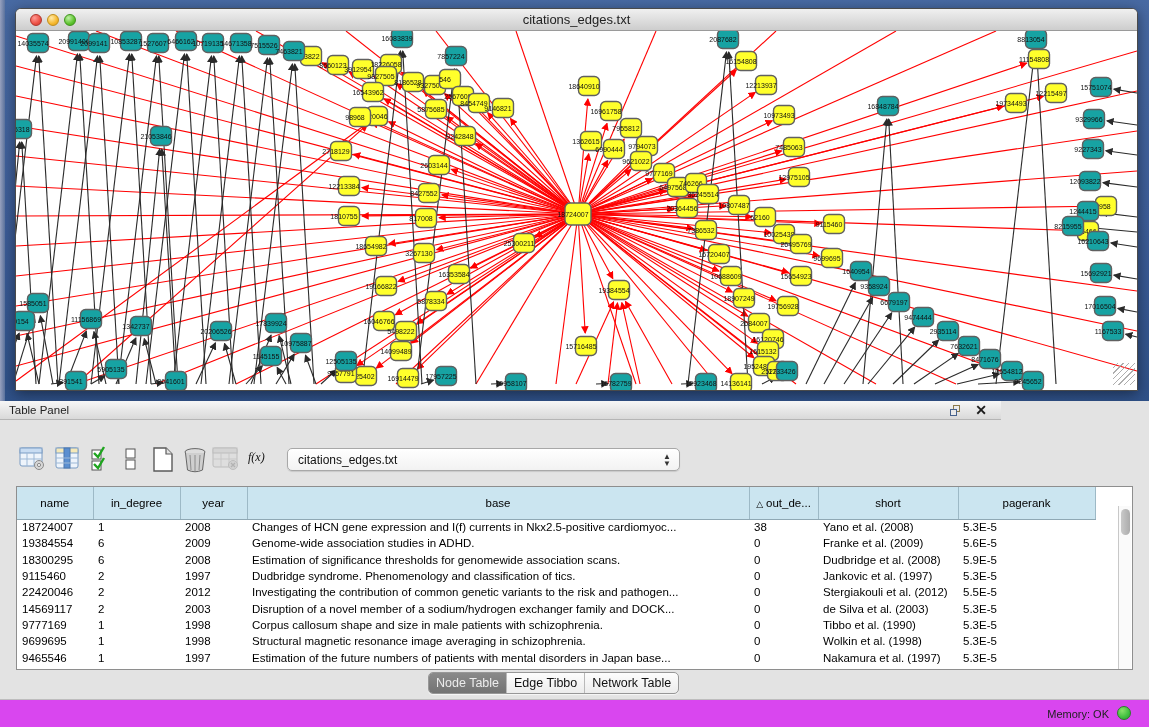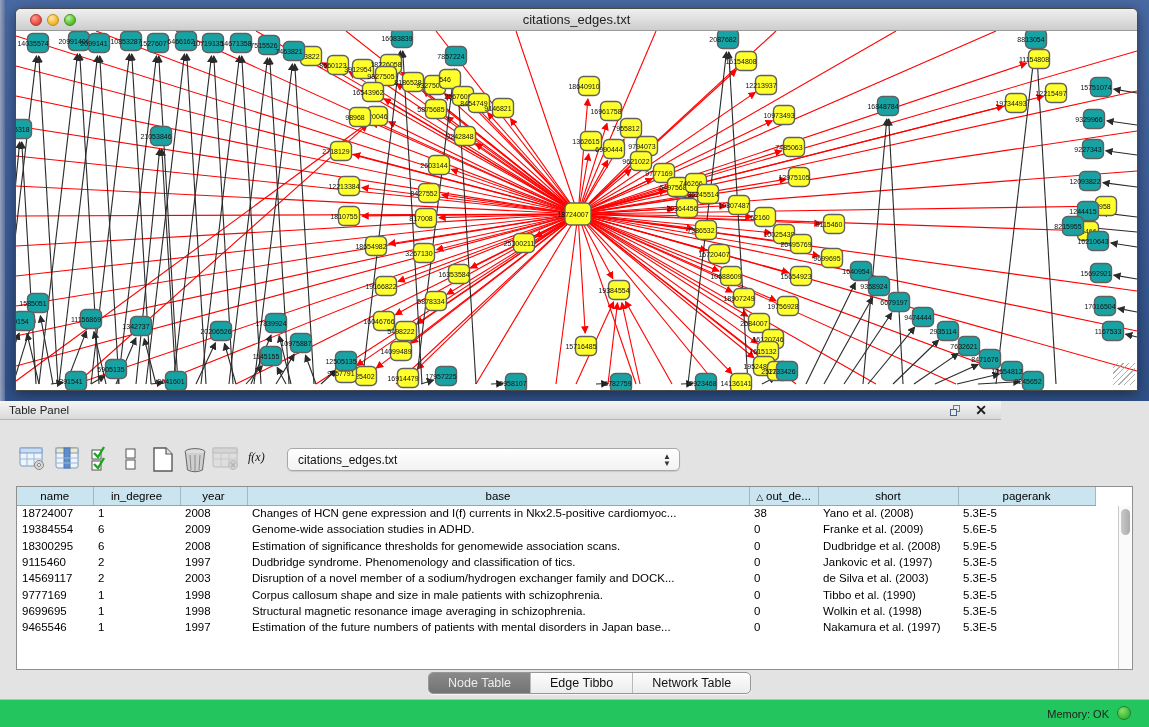--- a/index.html
+++ b/index.html
@@ -47,39 +47,39 @@
   #table-select { position:absolute; left:287px; top:28px; width:393px; height:23px;
              background:linear-gradient(180deg,#ffffff,#f2f2f2); border:1px solid #a8a8a8;
              border-radius:5px; box-shadow:0 1px 1px rgba(0,0,0,.12); }
   #table-select .val { position:absolute; left:10px; top:4px; font-size:12px; color:#111; }
   #table-select .steppers { position:absolute; right:8px; top:4px; font-size:8px; color:#333; line-height:7px; text-align:center; }
 
   
   #table-box { position:absolute; left:16px; top:85px; width:1117px; height:184px;
              background:#fff; border:1px solid #8e8e8e; }
   table.grid { border-collapse:collapse; table-layout:fixed; width:1078px; font-size:11.5px; color:#000; }
-  table.grid th { height:18px; background:#cbe5f0; border-right:1px solid #9db9c6; border-bottom:1px solid #8fa8b4;
+  table.grid th { height:32px; background:#cbe5f0; border-right:1px solid #9db9c6; border-bottom:1px solid #8fa8b4;
              font-weight:normal; font-size:11.5px; text-align:center; overflow:hidden; white-space:nowrap; }
   table.grid td { height:16.3px; padding:0 0 0 5px; overflow:hidden; white-space:nowrap; text-overflow:clip; }
   td.c-center { text-align:left; padding:0; }
   .sort-glyph { font-size:9px; margin-right:3px; }
   #v-scroll { position:absolute; right:1px; top:19px; width:13px; height:163px; background:#fafafa; border-left:1px solid #c8c8c8; }
   #v-thumb { position:absolute; left:2px; top:3px; width:9px; height:26px; background:linear-gradient(90deg,#c9c9c9,#ababab); border-radius:5px; }
 
   
   #tab-bar { position:absolute; left:428px; top:271px; height:22px; display:flex;
              border:1px solid #979797; border-radius:5px; overflow:hidden;
              background:linear-gradient(180deg,#fdfdfd,#ececec); box-shadow:0 1px 1px rgba(255,255,255,.7); }
-  .seg { padding:0 19px; font-size:12.5px; color:#111; line-height:20px; border-right:1px solid #b9b9b9; }
+  .seg { padding:0 7px; font-size:12.5px; color:#111; line-height:20px; border-right:1px solid #b9b9b9; }
   .seg:last-child { border-right:none; }
   .seg.selected { background:linear-gradient(180deg,#8a8a8a,#737373); color:#ececec; }
 
   
   #status-bar { position:absolute; left:0; top:699px; width:1149px; height:28px;
-             background:#22c55e; border-top:1px solid #bdbdbd; }
+             background:#d946ef; border-top:1px solid #bdbdbd; }
   .mem-label { position:absolute; right:40px; top:8px; font-size:11px; color:#222; }
   #mem-dot { position:absolute; right:18px; top:6px; width:14px; height:14px; border-radius:50%;
              background:radial-gradient(circle at 35% 30%, #8ae06a, #3fbf3f 60%, #2e9e2e); border:1px solid #2a7d2a; }
 </style>
 </head>
 <body>
 
 <div id="app">
 
   <div id="desktop">
@@ -961,20 +961,29 @@
             <tr>
               <td>9115460</td>
               <td>2</td>
               <td>1997</td>
               <td>Dudbridge syndrome. Phenomenology and classification of tics.</td>
               <td>0</td>
               <td class="c-center">Jankovic et al. (1997)</td>
               <td>5.3E-5</td>
             </tr>
             <tr>
+              <td>22420046</td>
+              <td>2</td>
+              <td>2012</td>
+              <td>Investigating the contribution of common genetic variants to the risk and pathogen...</td>
+              <td>0</td>
+              <td class="c-center">Stergiakouli et al. (2012)</td>
+              <td>5.5E-5</td>
+            </tr>
+            <tr>
               <td>14569117</td>
               <td>2</td>
               <td>2003</td>
               <td>Disruption of a novel member of a sodium/hydrogen exchanger family and DOCK...</td>
               <td>0</td>
               <td class="c-center">de Silva et al. (2003)</td>
               <td>5.3E-5</td>
             </tr>
             <tr>
               <td>9777169</td>

